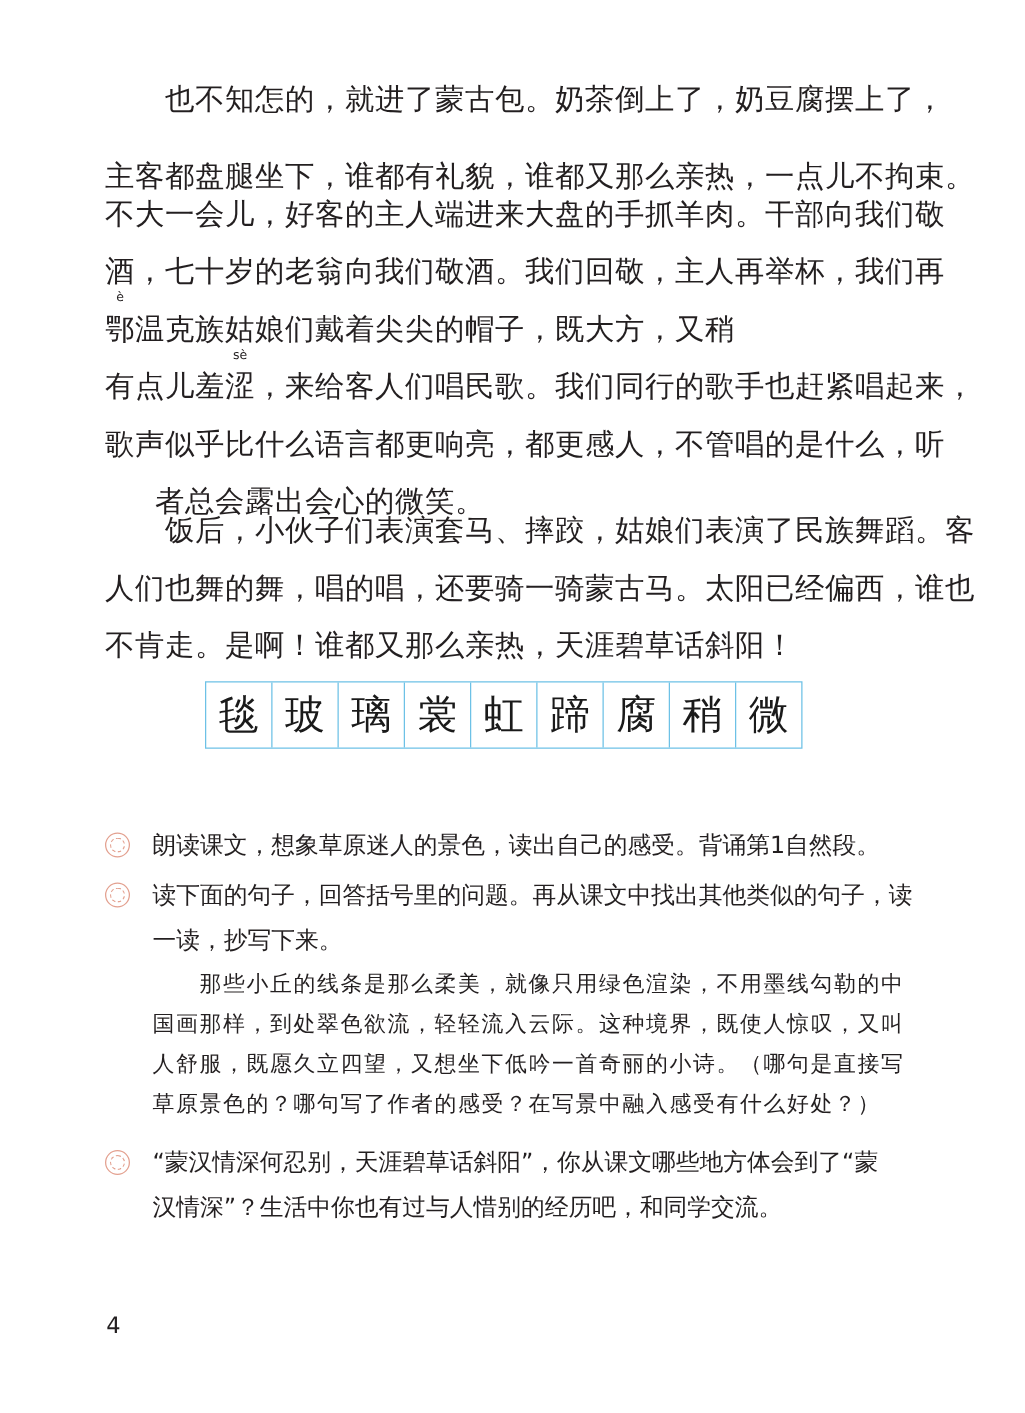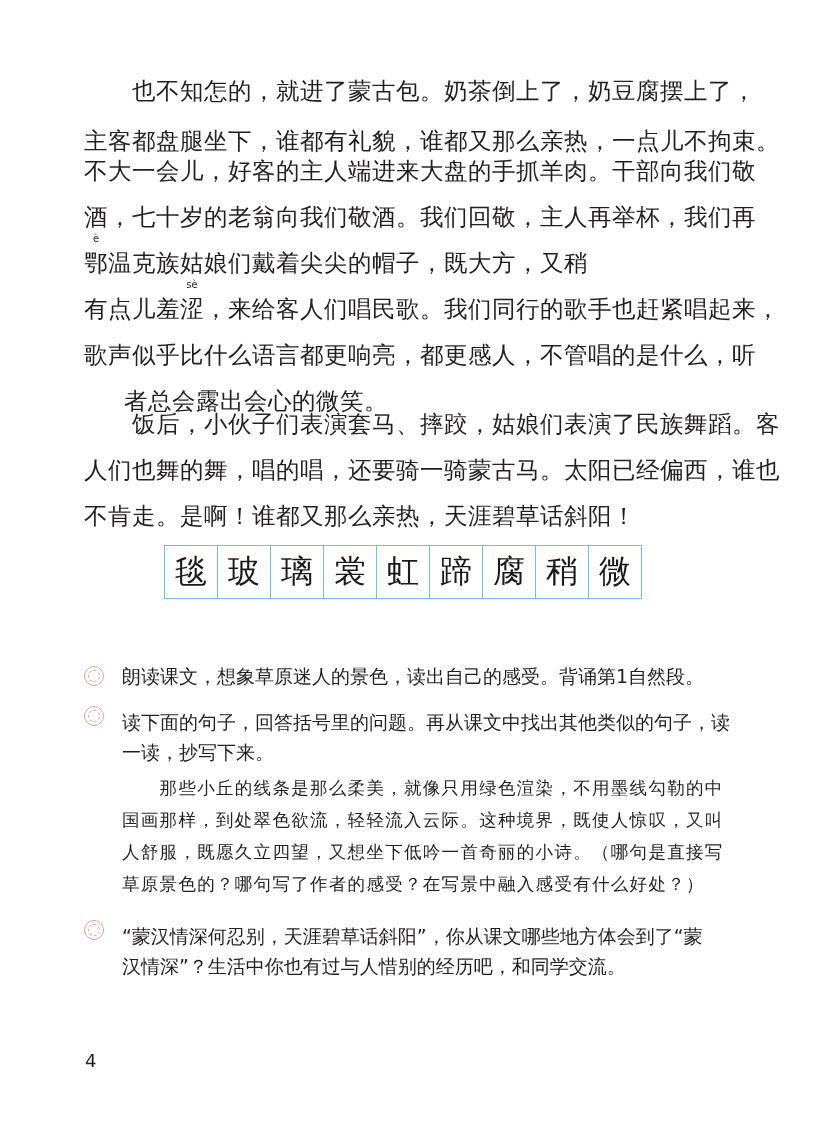--- a/index.html
+++ b/index.html
@@ -16,21 +16,21 @@
   .seal { position:absolute; left:0; width:20px; height:20px; border-radius:50%; border:1.5px solid #e3a08f; box-sizing:border-box; display:flex; align-items:center; justify-content:center; }
   .seal::after { content:""; width:10px; height:10px; border-radius:50%; border:1px dashed #e3a08f; }
   .quote { position:absolute; left:122px; width:620px; font-family:"DejaVu Serif","Liberation Serif",serif; font-size:17.5px; color:#231f20; }
   .q-line { position:absolute; left:0; white-space:nowrap; height:28px; line-height:28px; letter-spacing:1.3px; }
   .page-num { position:absolute; left:85px; top:1050px; font-family:"DejaVu Sans","Liberation Sans",sans-serif; font-size:18px; color:#231f20; }
 </style>
 </head>
 <body>
 
 <div class="para-text" style="top:64px;">
-  <div class="line" style="top:12px;text-align:center;">　　也不知怎的，就进了蒙古包。奶茶倒上了，奶豆腐摆上了，</div>
+  <div class="line" style="top:0px;text-align:center;">　　也不知怎的，就进了蒙古包。奶茶倒上了，奶豆腐摆上了，</div>
   <div class="line" style="top:62px;">主客都盘腿坐下，谁都有礼貌，谁都又那么亲热，一点儿不拘束。</div>
   <div class="line" style="top:92px;">不大一会儿，好客的主人端进来大盘的手抓羊肉。干部向我们敬</div>
   <div class="line" style="top:138px;">酒，七十岁的老翁向我们敬酒。我们回敬，主人再举杯，我们再</div>
   <div class="line" style="top:184px;">
     <span class="ruby"><span class="py">è</span><span>鄂</span></span><span>温克族姑娘们戴着尖尖的帽子，既大方，又稍</span>
   </div>
   <div class="line" style="top:230px;">
     <span>有点儿羞</span><span class="ruby"><span class="py">sè</span><span>涩</span></span><span>，来给客人们唱民歌。我们同行的歌手也赶紧唱起来，</span>
   </div>
   <div class="line" style="top:276px;">歌声似乎比什么语言都更响亮，都更感人，不管唱的是什么，听</div>
@@ -55,30 +55,30 @@
   <div class="cell">微</div>
 </div>
 
 <div class="exercise" style="top:662px;">
   <span class="seal" style="top:4px;"></span>
   <div class="ex-line" style="top:0px;">朗读课文，想象草原迷人的景色，读出自己的感受。背诵第1自然段。</div>
 </div>
 
 <div class="exercise" style="top:702px;">
   <span class="seal" style="top:4px;"></span>
-  <div class="ex-line" style="top:6px;">读下面的句子，回答括号里的问题。再从课文中找出其他类似的句子，读</div>
+  <div class="ex-line" style="top:0px;">读下面的句子，回答括号里的问题。再从课文中找出其他类似的句子，读</div>
   <div class="ex-line" style="top:36px;">一读，抄写下来。</div>
 </div>
 
 <div class="quote" style="top:774px;">
   <div class="q-line" style="top:0px;">　　那些小丘的线条是那么柔美，就像只用绿色渲染，不用墨线勾勒的中</div>
   <div class="q-line" style="top:32px;">国画那样，到处翠色欲流，轻轻流入云际。这种境界，既使人惊叹，又叫</div>
   <div class="q-line" style="top:64px;">人舒服，既愿久立四望，又想坐下低吟一首奇丽的小诗。（哪句是直接写</div>
   <div class="q-line" style="top:96px;">草原景色的？哪句写了作者的感受？在写景中融入感受有什么好处？）</div>
 </div>
 
 <div class="exercise" style="top:916px;">
   <span class="seal" style="top:4px;"></span>
-  <div class="ex-line" style="top:6px;">“蒙汉情深何忍别，天涯碧草话斜阳”，你从课文哪些地方体会到了“蒙</div>
+  <div class="ex-line" style="top:0px;">“蒙汉情深何忍别，天涯碧草话斜阳”，你从课文哪些地方体会到了“蒙</div>
   <div class="ex-line" style="top:36px;">汉情深”？生活中你也有过与人惜别的经历吧，和同学交流。</div>
 </div>
 
 <div class="page-num">4</div>
 
 </body></html>

